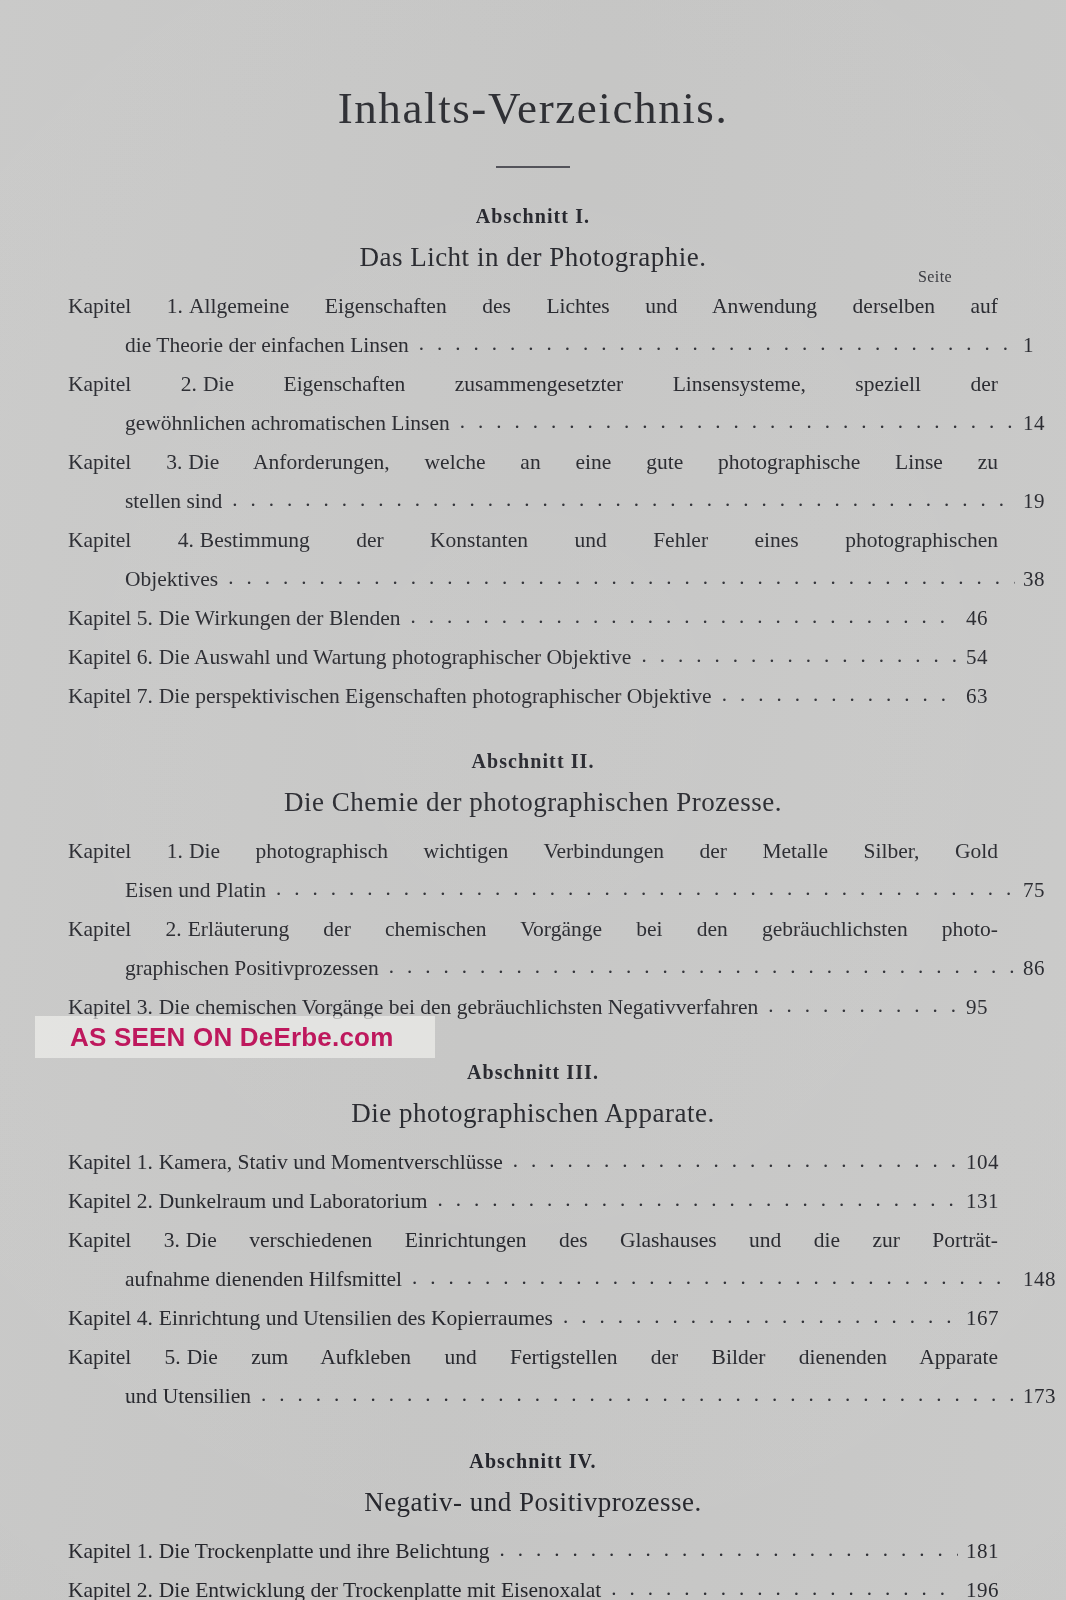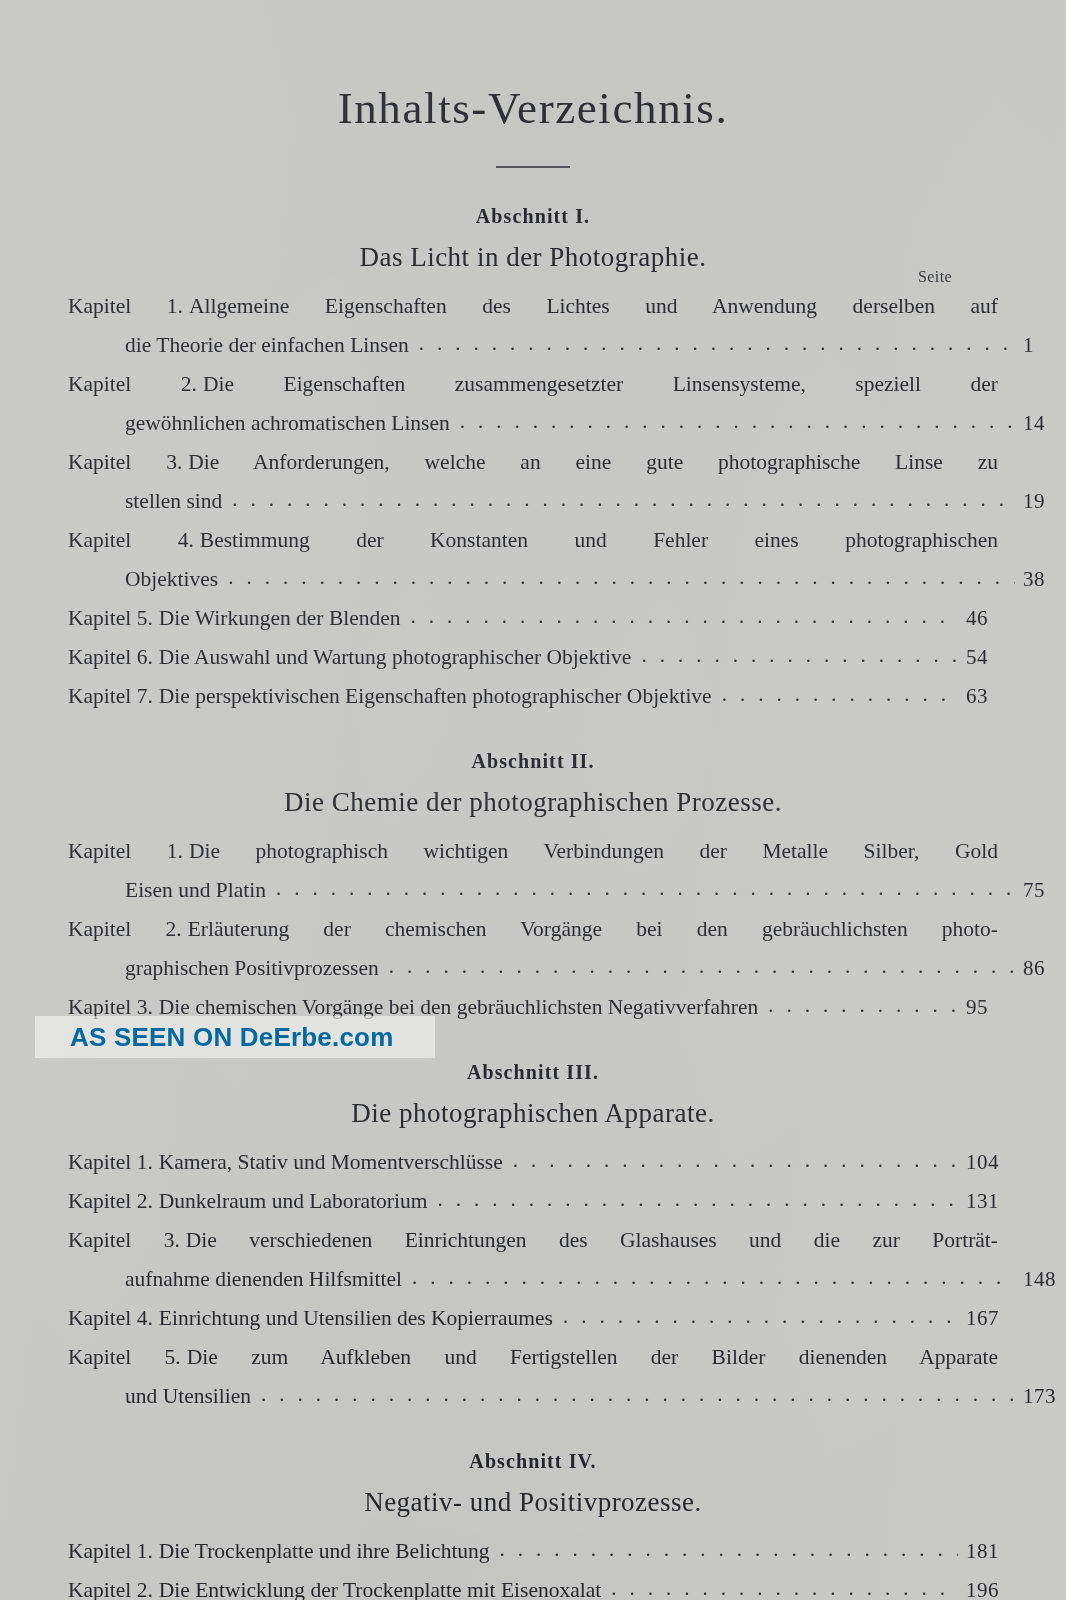--- a/index.html
+++ b/index.html
@@ -167,21 +167,21 @@
     pointer-events: none;
   }
   .watermark-text {
     position: absolute;
     left: 70px;
     top: 1022px;
     font-family: "Liberation Sans", "DejaVu Sans", sans-serif;
     font-size: 26px;
     font-weight: bold;
     letter-spacing: .2px;
-    color: #0369a1;
+    color: #be185d;
     white-space: nowrap;
     z-index: 7;
     pointer-events: none;
   }
 </style>
 </head>
 <body>
 
 <div class="page">
 

